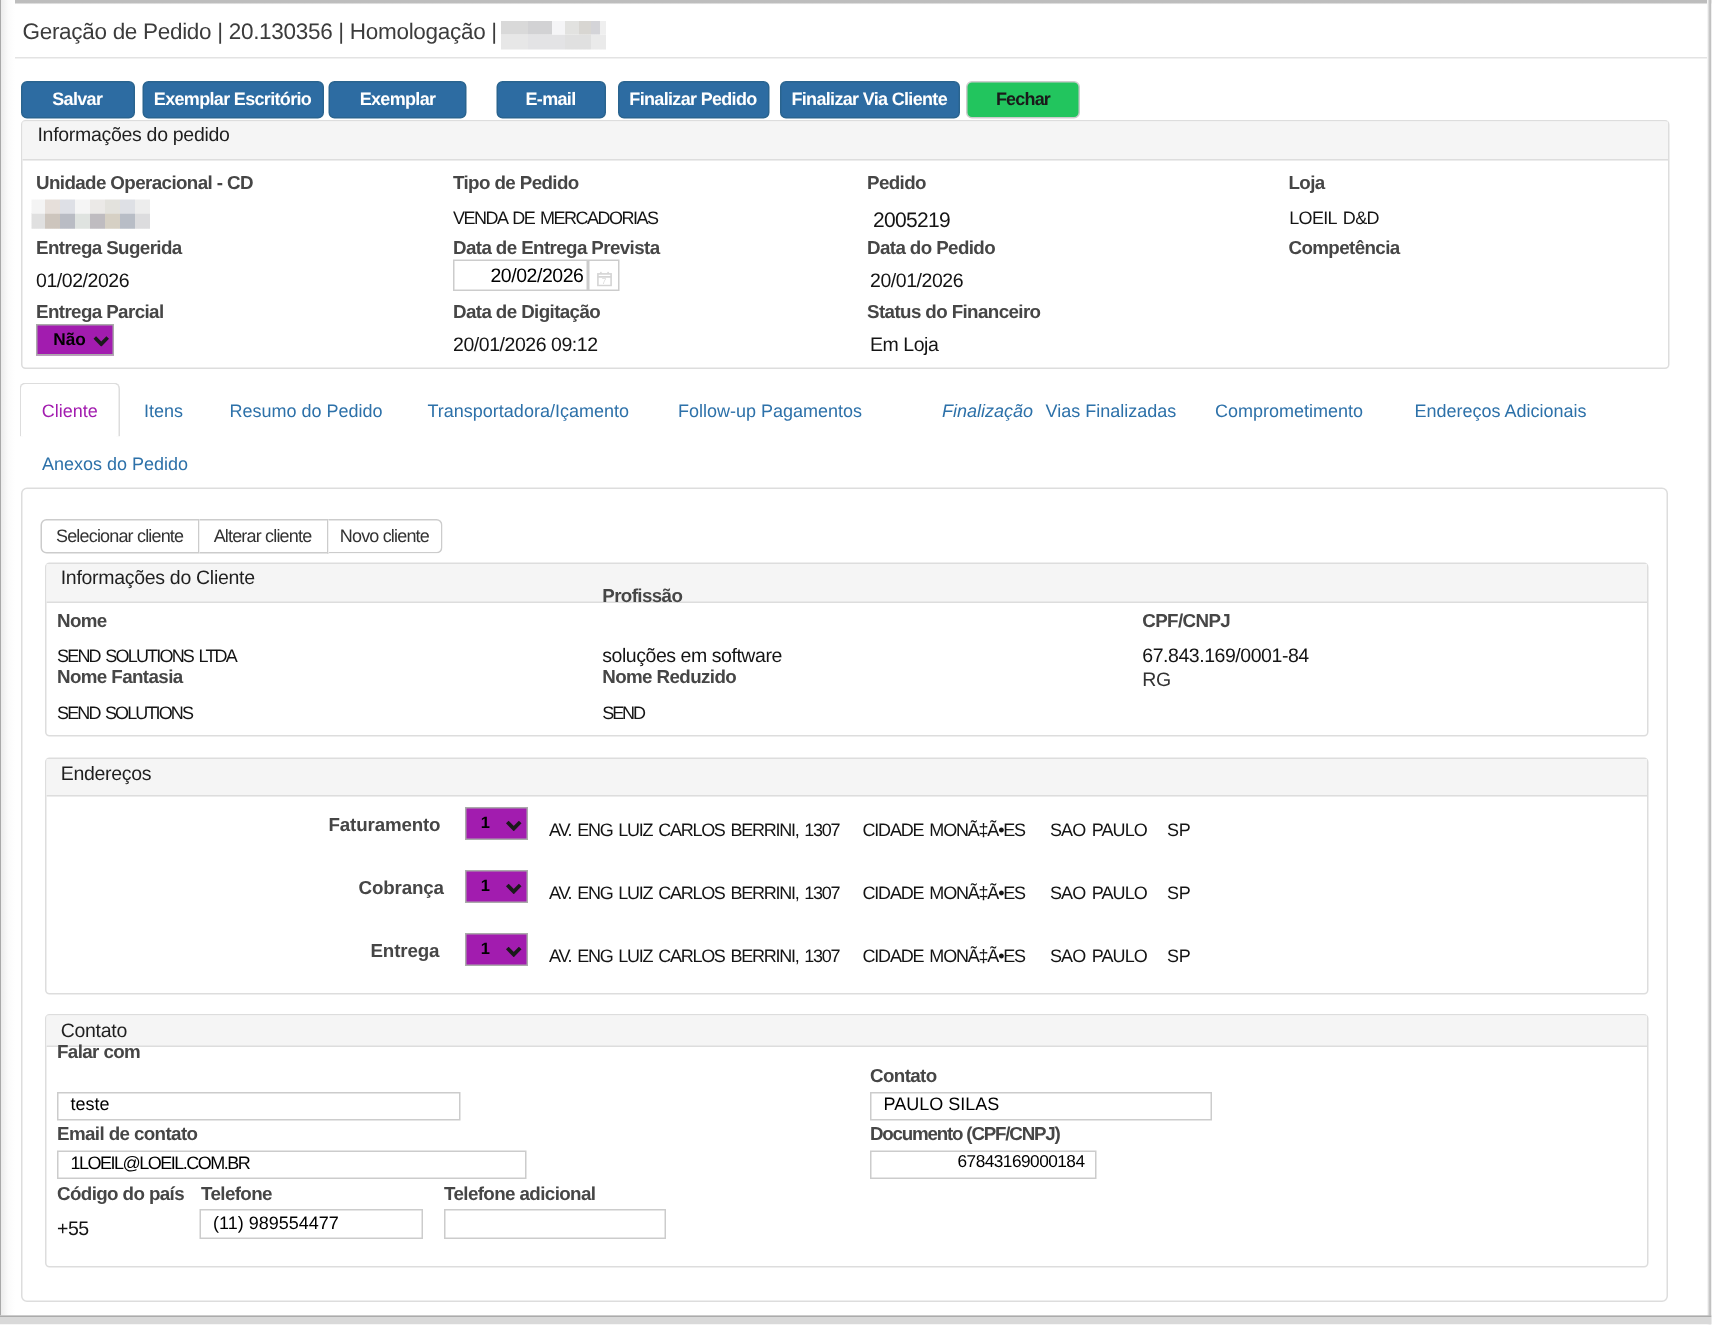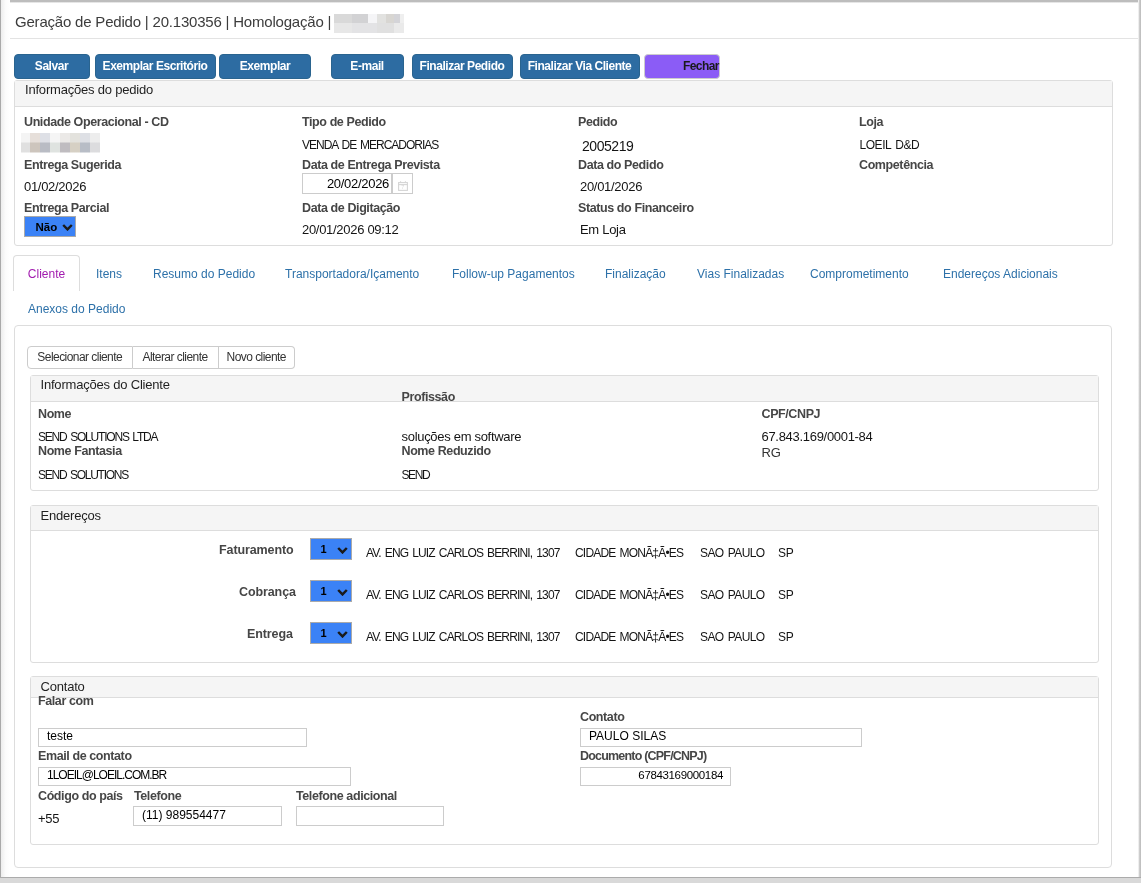--- a/index.html
+++ b/index.html
@@ -13,31 +13,31 @@
 #bottombar { left:0; top:877px; width:1141px; height:6px; background:#d9d9d9; border-top:1px solid #ababab; }
 
 #titlebar { left:10px; top:3px; width:1128px; height:36px; background:#fff; border-bottom:1px solid #e3e3e3; }
 #title { left:15px; top:13px; font-size:15px; letter-spacing:-0.2px; color:#3c3c3c; }
 #titleblur { left:334px; top:14px; width:69.5px; height:19px; background:
   linear-gradient(90deg,#d9d9d9 0 18px,#d2d2d4 18px 34px,#f5f5f7 34px 43px,#e2e2e0 43px 52px,#d8d6d2 52px 60px,#d4d4d8 60px 66px,#efefef 66px) top left / 100% 9px no-repeat,
   linear-gradient(90deg,#e7e7e7 0 18px,#e3e3e5 18px 43px,#e0e0e0 43px 60px,#eaeaea 60px) bottom left / 100% 10px no-repeat; }
 
 .bbtn { position:absolute; top:54px; height:25px; background:#2d6ca2; border:1px solid #2a648f; border-radius:4px;
   color:#fff; font-weight:bold; font-size:12px; letter-spacing:-0.45px; text-align:center; line-height:23px; }
-#btnFechar { position:absolute; top:54px; height:25px; background:#8b5cf6; border:1px solid #ccc; border-radius:4px;
-  color:#1a1a1a; font-weight:bold; font-size:12px; letter-spacing:-0.55px; text-align:right; line-height:23px; }
+#btnFechar { position:absolute; top:54px; height:25px; background:#22c55e; border:1px solid #ccc; border-radius:4px;
+  color:#1a1a1a; font-weight:bold; font-size:12px; letter-spacing:-0.55px; text-align:center; line-height:23px; }
 
 .panel { position:absolute; background:#fff; border:1px solid #ddd; border-radius:3px; }
 .phead { position:absolute; left:0; top:0; right:0; background:#f5f5f5; border-bottom:1px solid #ddd;
   font-size:13px; letter-spacing:-0.2px; color:#1f1f1f; line-height:20px; }
 .lbl { position:absolute; font-weight:bold; font-size:12.5px; letter-spacing:-0.4px; color:#464646; white-space:nowrap; }
 .val { position:absolute; font-size:13px; letter-spacing:-0.3px; color:#141414; white-space:nowrap; }
 .caps { font-size:12px; letter-spacing:-1px; word-spacing:1.5px; }
 
-.sel { position:absolute; background:#3b82f6; border:1px solid #aaa; font-size:12px; color:#000; }
+.sel { position:absolute; background:#a21caf; border:1px solid #aaa; font-size:12px; color:#000; }
 .sel svg { position:absolute; }
 .inp { position:absolute; background:#fff; border:1px solid #ccc; font-size:12px; color:#000; line-height:18px;
   white-space:nowrap; overflow:hidden; }
 
 .tab { position:absolute; font-size:12px; color:#2d71a9; white-space:nowrap; }
 #tabActive { position:absolute; border:1px solid #ddd; border-bottom:none; border-radius:4px 4px 0 0; background:#fff;
   color:#a21caf; font-size:12px; text-align:center; }
 
 .sbtn { position:absolute; top:346px; height:23px; background:#fff; border:1px solid #ccc; color:#333;
   font-size:12px; letter-spacing:-0.55px; text-align:center; line-height:21px; }
@@ -103,21 +103,21 @@
   <div class="lbl" style="left:859px; top:115px;">Loja</div>
   <div class="val caps" style="left:859.5px; top:138px; letter-spacing:-0.45px;">LOEIL D&amp;D</div>
   <div class="lbl" style="left:859px; top:158px;">Competência</div>
 </div>
 
 <div id="tabActive" style="left:13px; top:255px; width:67px; height:36px; line-height:36px;">Cliente</div>
 <div class="tab" style="left:96px; top:267px;">Itens</div>
 <div class="tab" style="left:153px; top:267px;">Resumo do Pedido</div>
 <div class="tab" style="left:285px; top:267px;">Transportadora/Içamento</div>
 <div class="tab" style="left:452px; top:267px;">Follow-up Pagamentos</div>
-<div class="tab" style="left:605px; top:267px;">Finalização</div>
+<div class="tab" style="left:628px; top:267px;font-style:italic;">Finalização</div>
 <div class="tab" style="left:697px; top:267px;">Vias Finalizadas</div>
 <div class="tab" style="left:810px; top:267px;">Comprometimento</div>
 <div class="tab" style="left:943px; top:267px;">Endereços Adicionais</div>
 <div class="tab" style="left:28px; top:302px;">Anexos do Pedido</div>
 
 <div class="panel" style="left:14px; top:325px; width:1098px; height:543px; border-radius:4px;"></div>
 
 <div class="sbtn" style="left:27px; width:105.5px; border-radius:4px 0 0 4px;">Selecionar cliente</div>
 <div class="sbtn" style="left:132.5px; width:86px; border-left:none;">Alterar cliente</div>
 <div class="sbtn" style="left:218.5px; width:76.5px; border-left:none; border-radius:0 4px 4px 0;">Novo cliente</div>
@@ -178,21 +178,21 @@
   <div class="val caps" style="left:778px; top:629.5px; letter-spacing:-0.2px;">SP</div>
 </div>
 
 <div class="panel" style="left:29.5px; top:675.5px; width:1069px; height:169px;">
   <div class="phead" style="height:21px; padding-left:10px; line-height:19px;">Contato</div>
 </div>
 <div id="contato">
   <div class="lbl" style="left:38px; top:694px;">Falar com</div>
   <div class="inp" style="left:38px; top:727.5px; width:269px; height:19px; padding-left:8px; line-height:14px;">teste</div>
   <div class="lbl" style="left:580px; top:710px;">Contato</div>
-  <div class="inp" style="left:580px; top:727.5px; width:282px; height:19px; padding-left:8px; line-height:14px;">PAULO SILAS</div>
+  <div class="inp" style="left:580px; top:727.5px; width:228px; height:19px; padding-left:8px; line-height:14px;">PAULO SILAS</div>
   <div class="lbl" style="left:38px; top:748.5px;text-align:center;">Email de contato</div>
   <div class="inp" style="left:38px; top:766.5px; width:313px; height:19px; padding-left:8px; line-height:14px; letter-spacing:-1px;">1LOEIL@LOEIL.COM.BR</div>
   <div class="lbl" style="left:580px; top:748.5px; letter-spacing:-0.8px;">Documento (CPF/CNPJ)</div>
   <div class="inp" style="left:580px; top:766.5px; width:151px; height:19px; padding-right:7px; line-height:14px; text-align:right; font-size:11.5px; letter-spacing:-0.35px;">67843169000184</div>
   <div class="lbl" style="left:38px; top:788.5px;">Código do país</div>
   <div class="lbl" style="left:134px; top:788.5px;">Telefone</div>
   <div class="lbl" style="left:296px; top:788.5px;">Telefone adicional</div>
   <div class="val" style="left:38px; top:811px;">+55</div>
   <div class="inp" style="left:133px; top:805.5px; width:149px; height:20px; padding-left:8px; line-height:16px;">(11) 989554477</div>
   <div class="inp" style="left:296px; top:805.5px; width:148px; height:20px;"></div>

